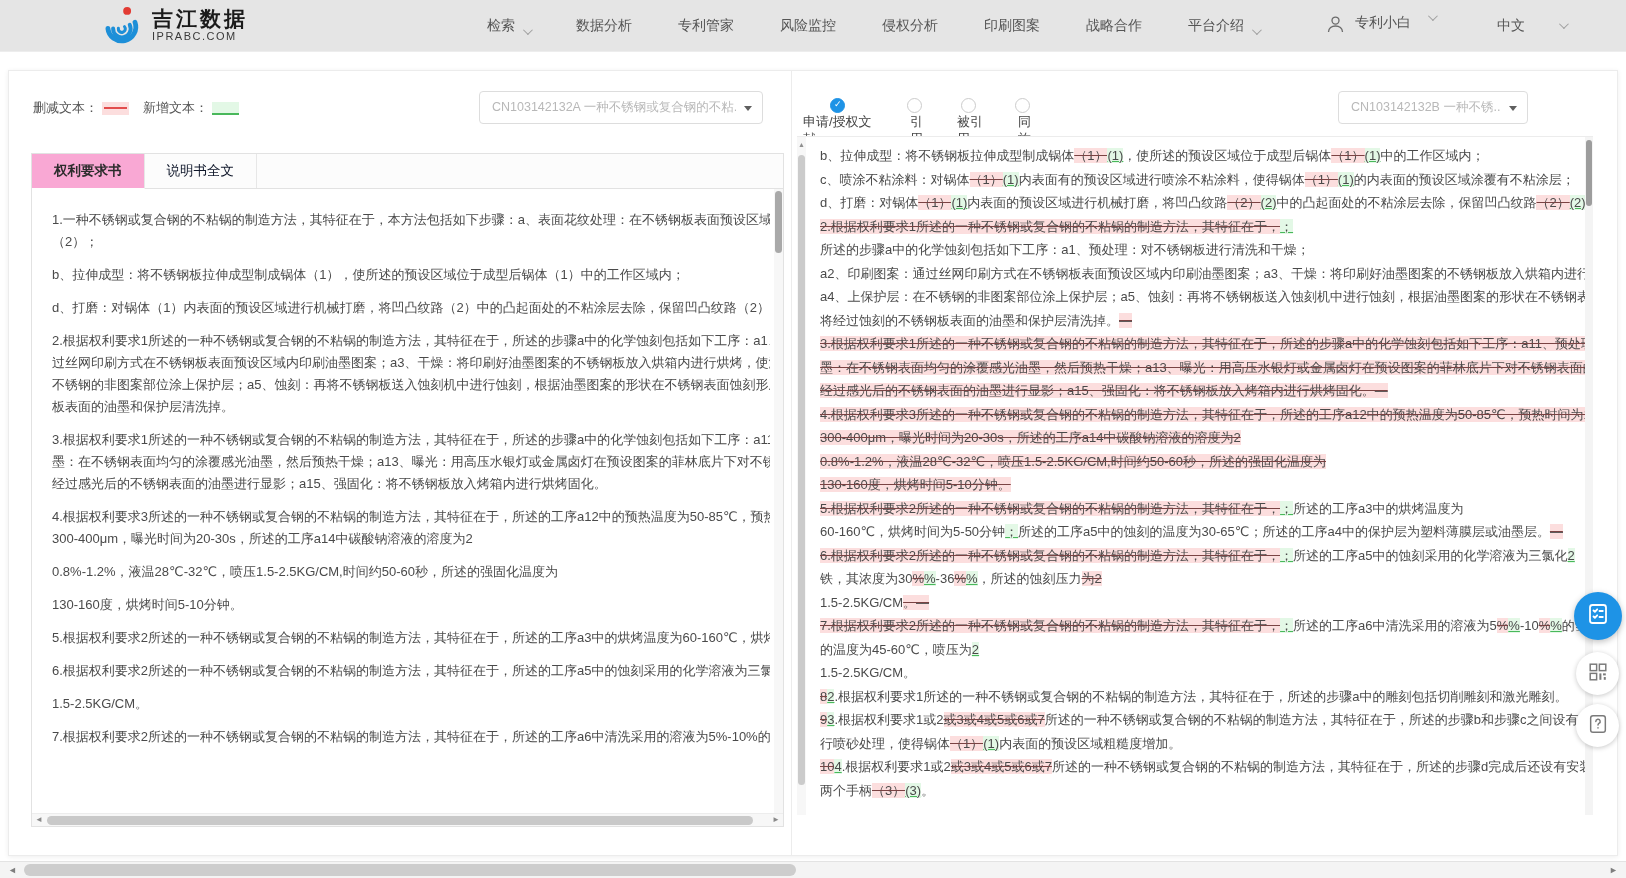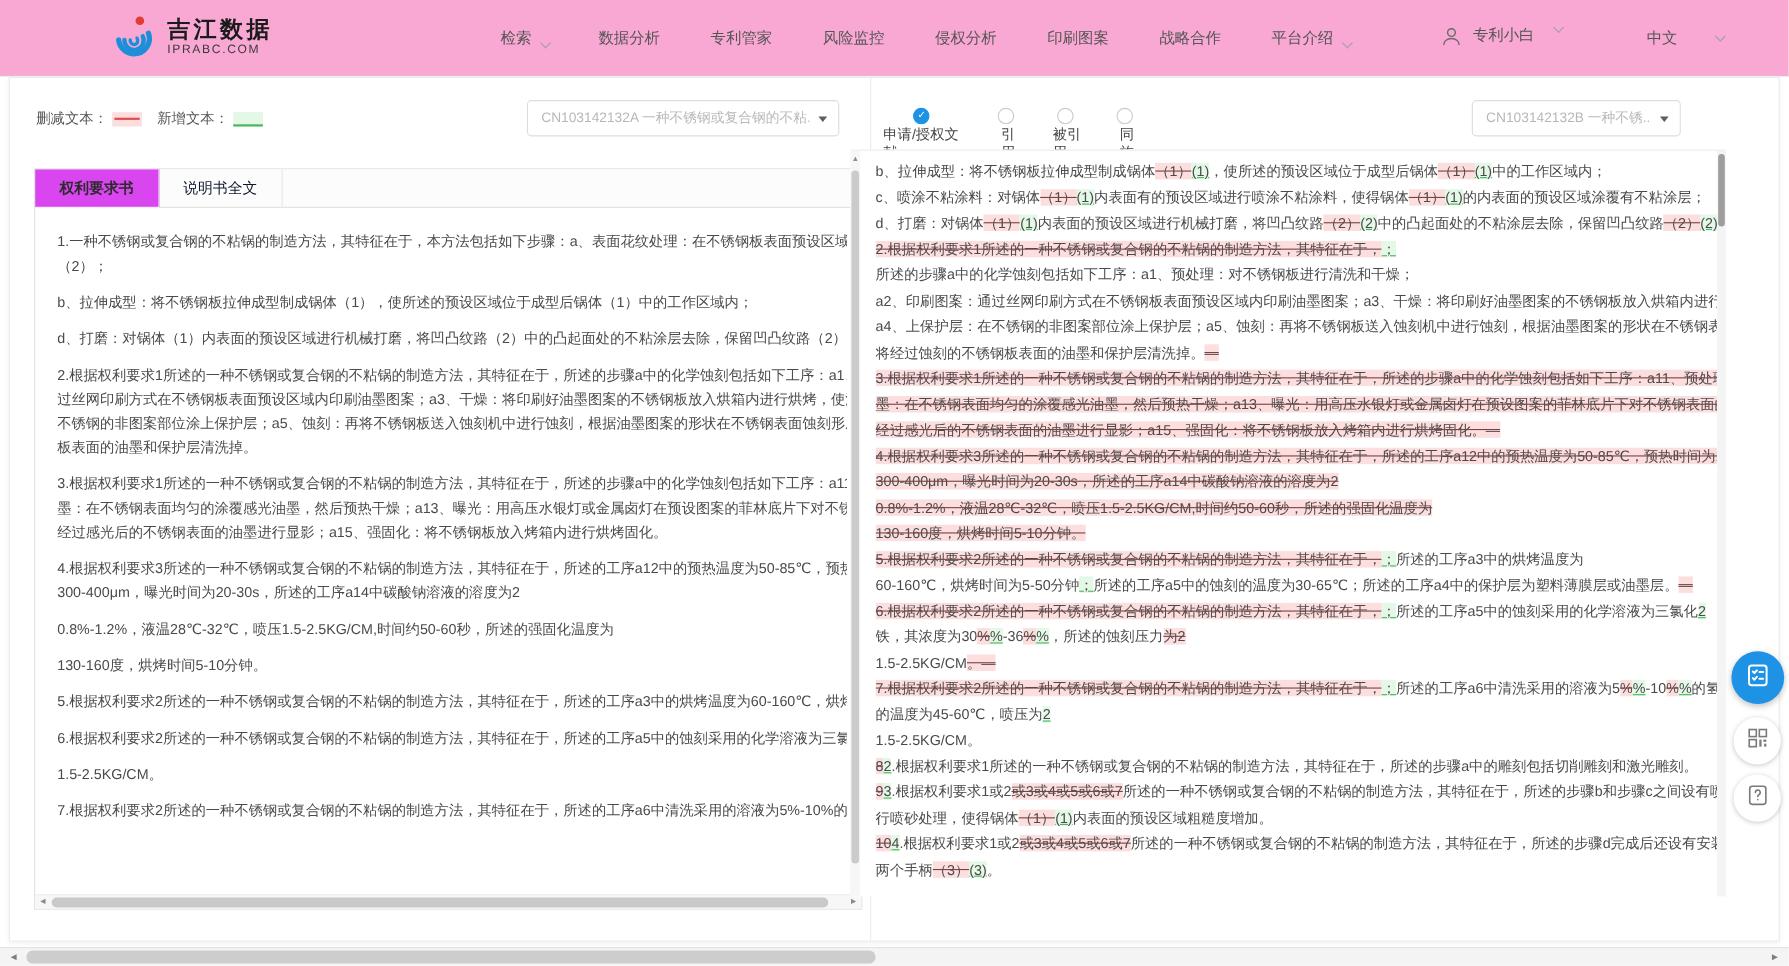--- a/index.html
+++ b/index.html
@@ -1,21 +1,21 @@
 <!DOCTYPE html>
 <html><head>
 <meta charset="utf-8">
 <style>
   * { margin:0; padding:0; box-sizing:border-box; }
   html,body { width:1626px; height:878px; overflow:hidden; background:#fff;
     font-family:"Liberation Sans","DejaVu Sans",sans-serif; color:#333; }
 
   
-  .nav { position:absolute; left:0; top:0; right:0; height:70px; background:#f9a8d4;
-    border-bottom:1px solid #ededed; display:flex; align-items:center; padding:0 54px 0 100px; z-index:5;gap:16px; }
+  .nav { position:absolute; left:0; top:0; right:0; height:52px; background:#e5e5e5;
+    border-bottom:1px solid #ededed; display:flex; align-items:center; padding:0 54px 0 100px; z-index:5; }
   .logo { display:flex; align-items:center; gap:10px; }
   .logo-txt .t1 { font-size:21px; font-weight:bold; color:#1b1b1b; letter-spacing:3px; line-height:22px; }
   .logo-txt .t2 { font-size:11px; color:#3a3a3a; letter-spacing:1.5px; line-height:13px; }
   .nav-items { display:flex; margin-left:auto; gap:46px; align-items:center; }
   .nav-item { font-size:14px; color:#555; display:flex; align-items:flex-end; cursor:pointer; white-space:nowrap; }
   .chev { width:7px; height:7px; border-right:1.3px solid #a0a0a0; border-bottom:1.3px solid #a0a0a0;
     transform:rotate(45deg) translateY(-2px); margin-left:8px; display:inline-block; }
   .nav-user { display:flex; align-items:flex-start; margin-left:66px; gap:9px; font-size:14px; color:#555; cursor:pointer; }
   .nav-lang { display:flex; align-items:center; margin-left:62px; margin-right:6px; gap:26px; font-size:14px; color:#555; cursor:pointer; }
 
@@ -51,35 +51,35 @@
   .radio.r0 .txt { width:76px; }
   .radio.r1 .txt { width:16px; }
   .radio.r2 .txt { width:30px; }
   .radio.r3 .txt { width:16px; }
 
   
   .lpanel { position:absolute; left:22px; top:82px; width:753px; height:674px; border:1px solid #e2e2e2; background:#fff; }
   .tabbar { height:35px; border-bottom:1px solid #e2e2e2; background:#fcfcfc; display:flex; }
   .tab { padding:0 22px; font-size:13.5px; color:#0f172a; line-height:34px; cursor:pointer;
     border-right:1px solid #e7e7e7; }
-  .tab.active { background:#d946ef; color:#2b2b2b; font-weight:bold; border-bottom:1px solid #fff; margin-bottom:-1px; }
+  .tab.active { background:#f9a8d4; color:#2b2b2b; font-weight:bold; border-bottom:1px solid #fff; margin-bottom:-1px; }
   .lcontent { position:absolute; left:0; right:9px; top:35px; bottom:13px; overflow:hidden; padding:20px 4px 0 20px; }
   .para { margin-bottom:11px; }
   .line { font-size:13px; line-height:22px; height:22px; color:#4a4a4a; white-space:nowrap; overflow:hidden; }
 
   
   .lvscroll { position:absolute; right:0; top:35px; bottom:13px; width:9px; background:#f7f7f7; }
   .lvthumb { position:absolute; left:1px; right:1px; top:2px; height:62px; background:#a9a9a9; border-radius:4px; }
   .lhscroll { position:absolute; left:0; right:0; bottom:0; height:13px; background:#f7f7f7; border-top:1px solid #ededed; }
   .lhscroll .arrow { position:absolute; top:0; width:14px; height:12px; font-size:8px; color:#8a8a8a; text-align:center; line-height:12px; }
   .lhscroll .a-left { left:0; } .lhscroll .a-right { right:0; }
   .lhthumb { position:absolute; left:15px; right:30px; top:2px; height:9px; background:#c9c9c9; border-radius:5px; }
 
   
-  .rpanel { position:absolute; left:764px; top:65px; width:796px; height:679px; border-top:1px solid #ececec; background:#fff; }
+  .rpanel { position:absolute; left:788px; top:65px; width:796px; height:679px; border-top:1px solid #ececec; background:#fff; }
   .rvscroll-left { position:absolute; left:0; top:0; bottom:0; width:9px; background:#f7f7f7; }
   .rvscroll-left .arrow-up { position:absolute; top:4px; left:0; right:0; text-align:center; font-size:7px; color:#8f8f8f; }
   .rlthumb { position:absolute; left:1px; right:1px; top:18px; bottom:30px; background:#cbcbcb; border-radius:4px; }
   .rvscroll-right { position:absolute; right:0; top:0; bottom:0; width:8px; background:#f4f4f4; }
   .rrthumb { position:absolute; left:1px; right:1px; top:3px; height:66px; background:#9d9d9d; border-radius:3px; }
   .rcontent { position:absolute; left:9px; right:8px; top:0; bottom:0; overflow:hidden; padding:7px 0 0 14px; }
   .rline { font-size:13px; line-height:23.5px; height:23.5px; color:#4a4a4a; white-space:nowrap; overflow:hidden; }
   .seg-d { background:#fcdede; text-decoration:line-through; text-decoration-color:#7a4343; }
   .seg-i { background:#e3f8e6; text-decoration:underline; text-decoration-color:#49b85b; }
 

